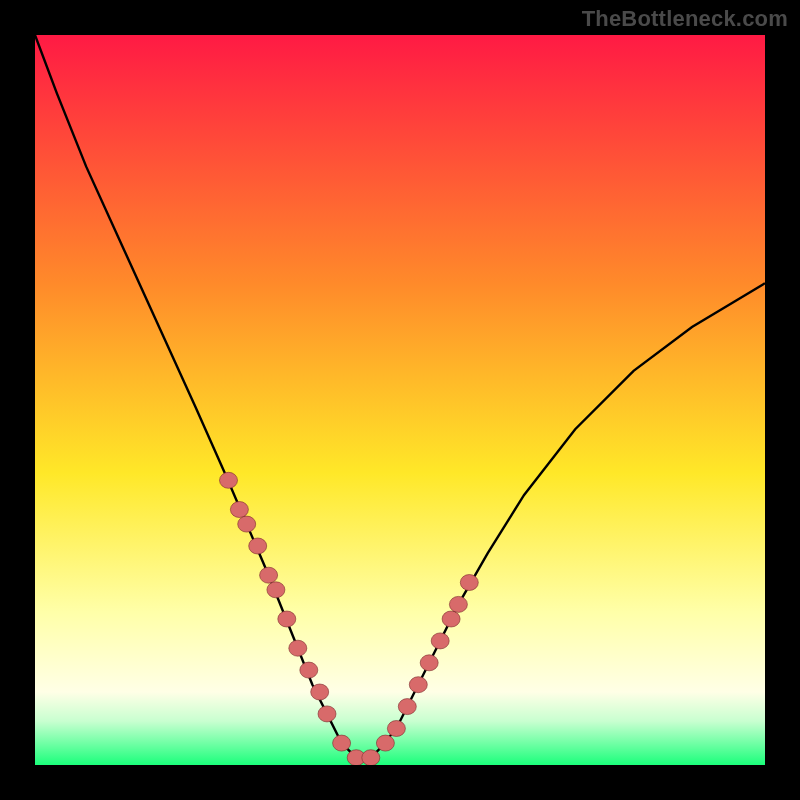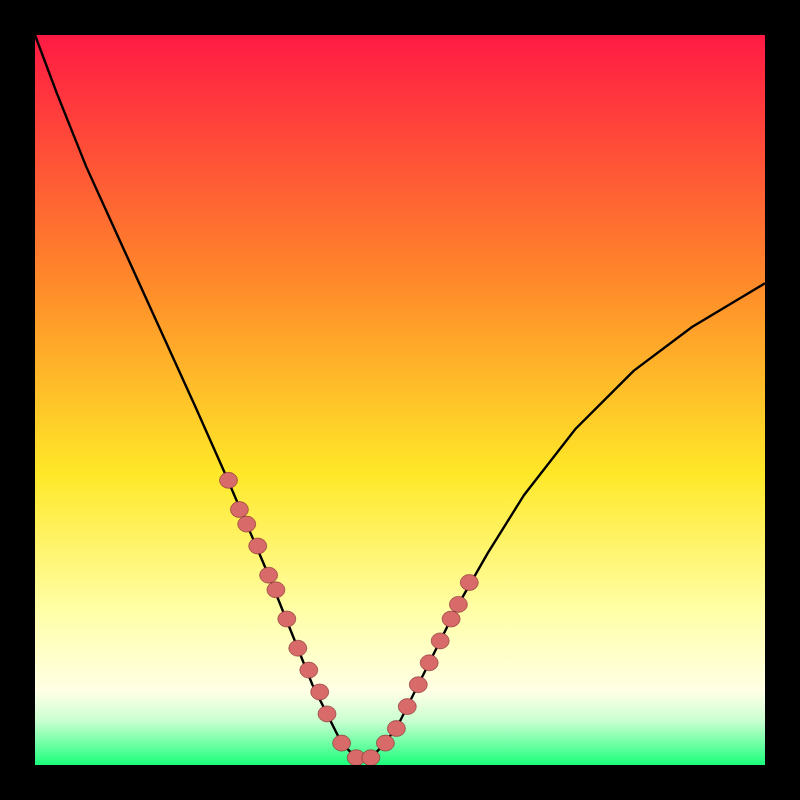--- a/index.html
+++ b/index.html
@@ -97,14 +97,15 @@
           <ellipse cx="394.2" cy="627.8" rx="9" ry="8" fill="#d86a6a" stroke="#7c2b2b" stroke-width="0.6"></ellipse>
           <ellipse cx="405.2" cy="605.9" rx="9" ry="8" fill="#d86a6a" stroke="#7c2b2b" stroke-width="0.6"></ellipse>
           <ellipse cx="416.1" cy="584.0" rx="9" ry="8" fill="#d86a6a" stroke="#7c2b2b" stroke-width="0.6"></ellipse>
           <ellipse cx="423.4" cy="569.4" rx="9" ry="8" fill="#d86a6a" stroke="#7c2b2b" stroke-width="0.6"></ellipse>
           <ellipse cx="434.3" cy="547.5" rx="9" ry="8" fill="#d86a6a" stroke="#7c2b2b" stroke-width="0.6"></ellipse>
         </g>
     </svg>
 
   </div>
 
+  <div class="watermark">TheBottleneck.com</div>
 
 </div>
 
 </body></html>

